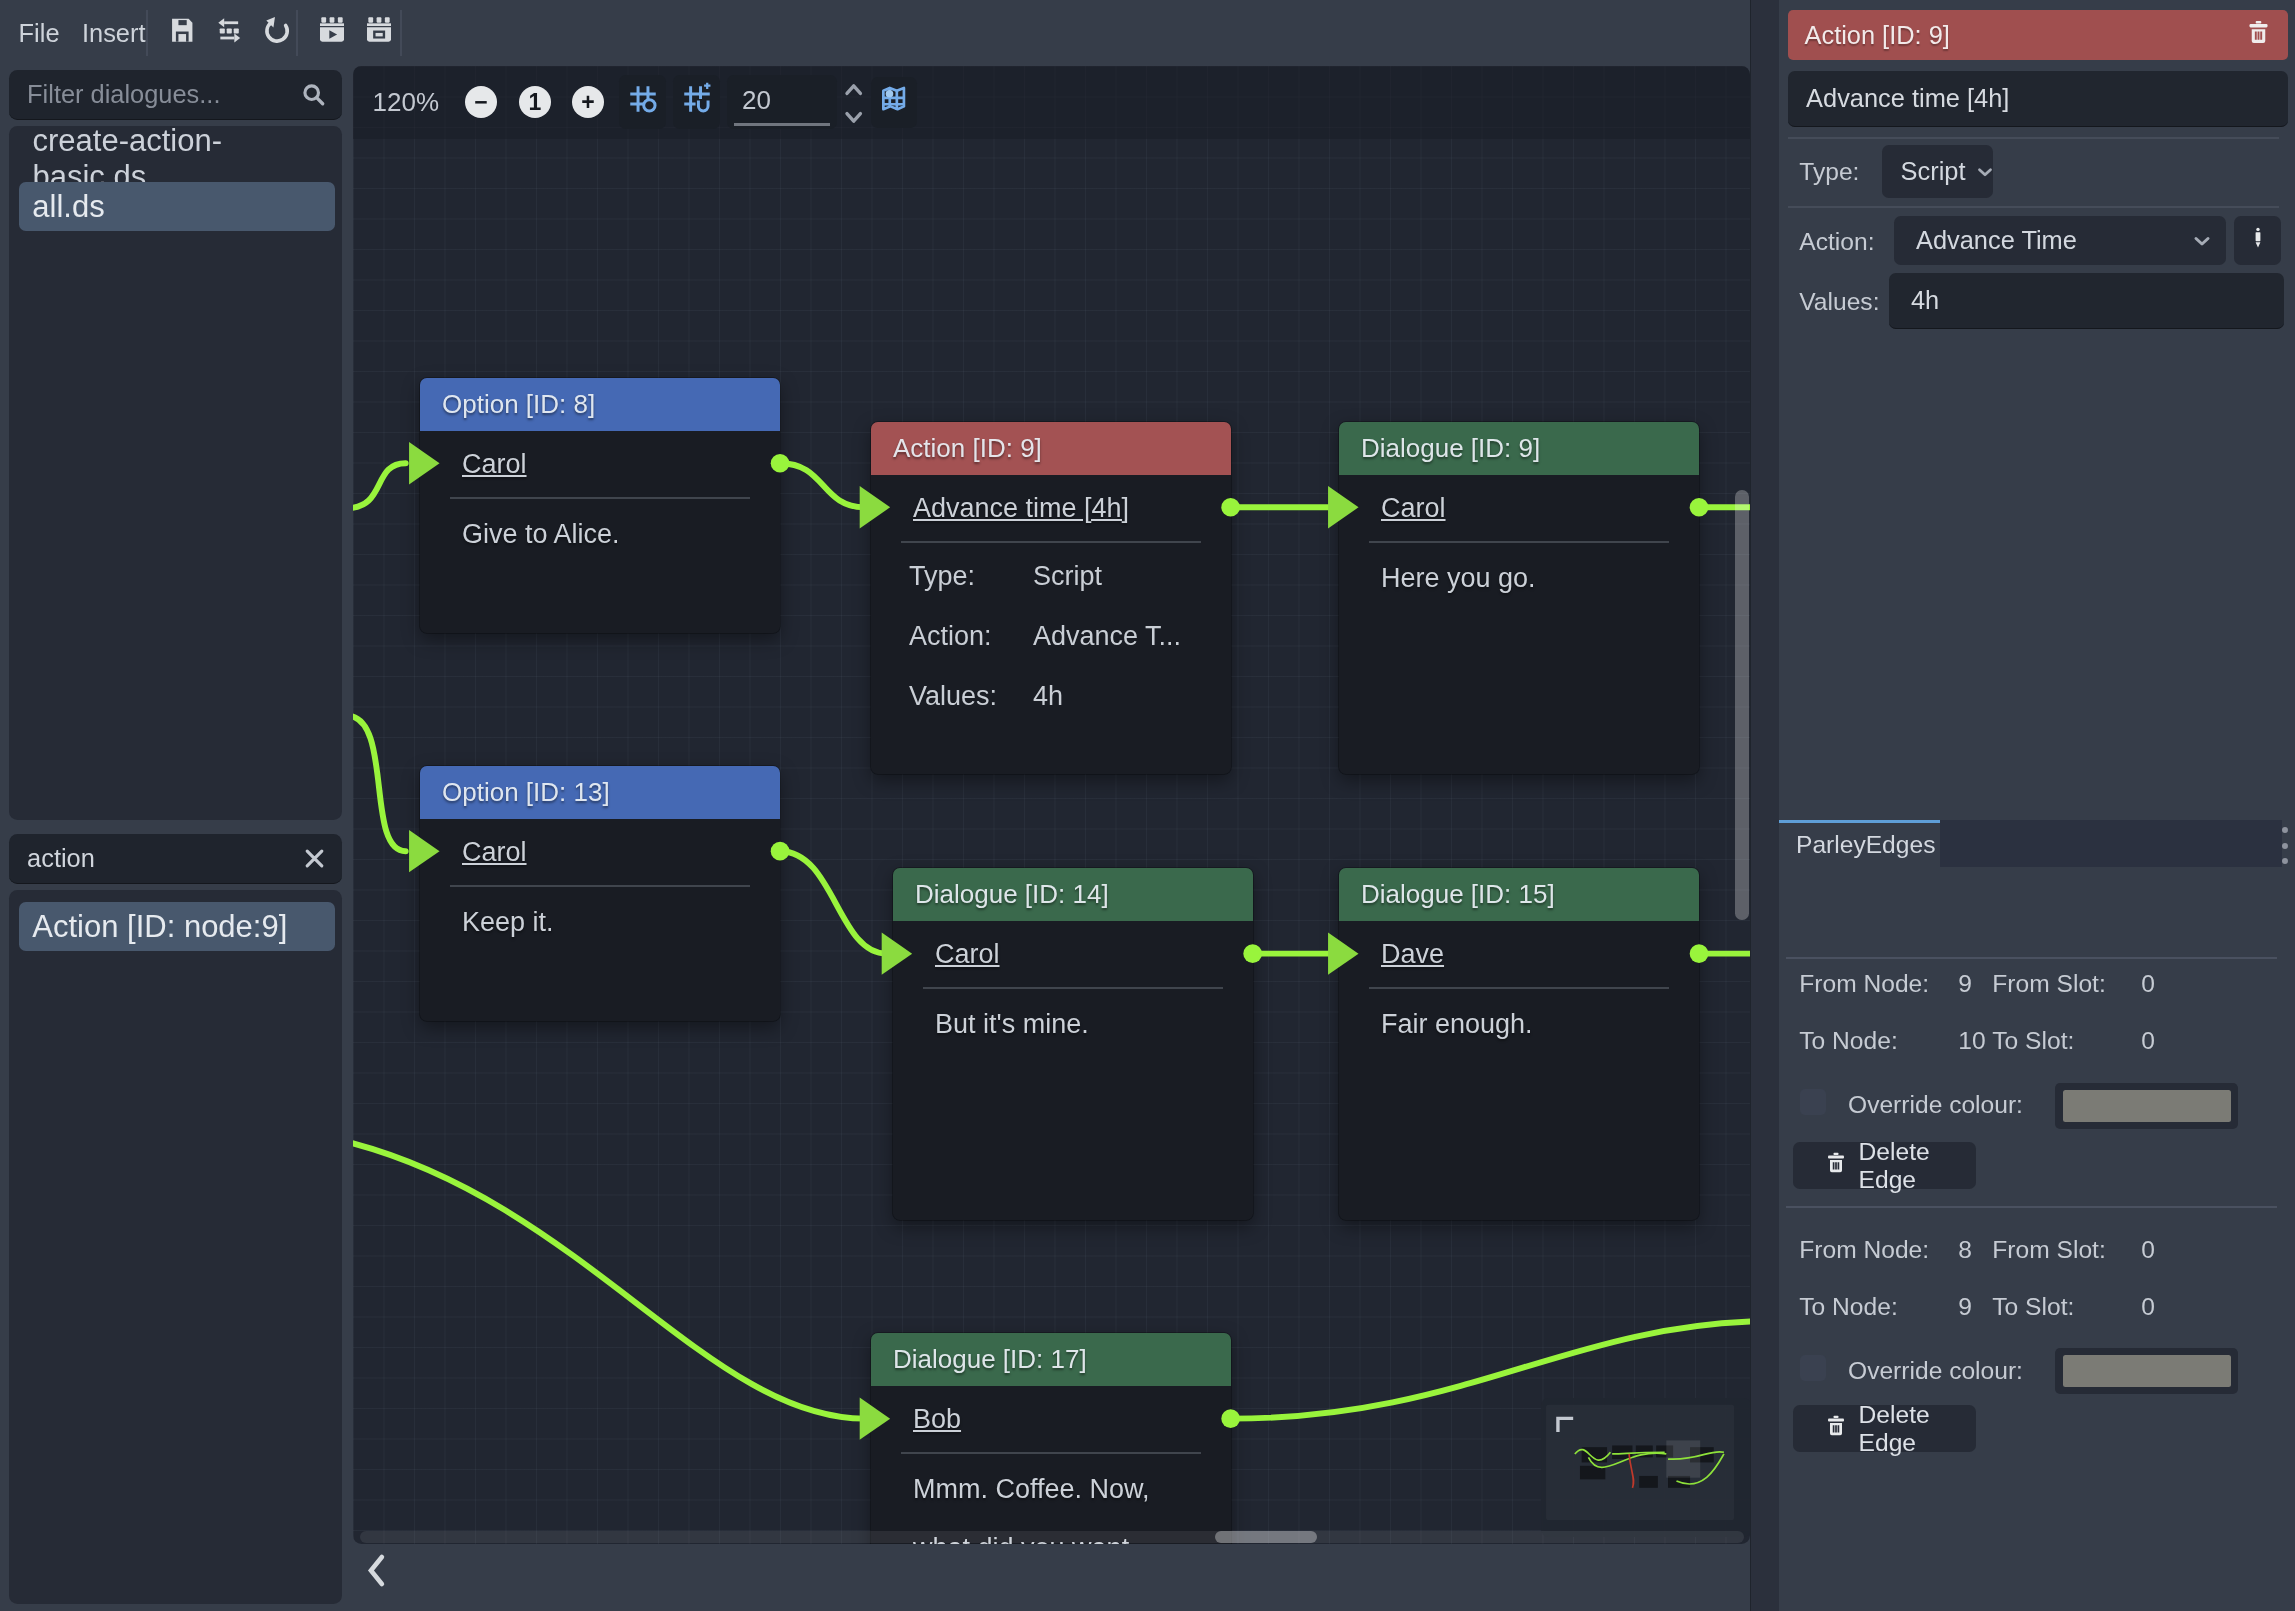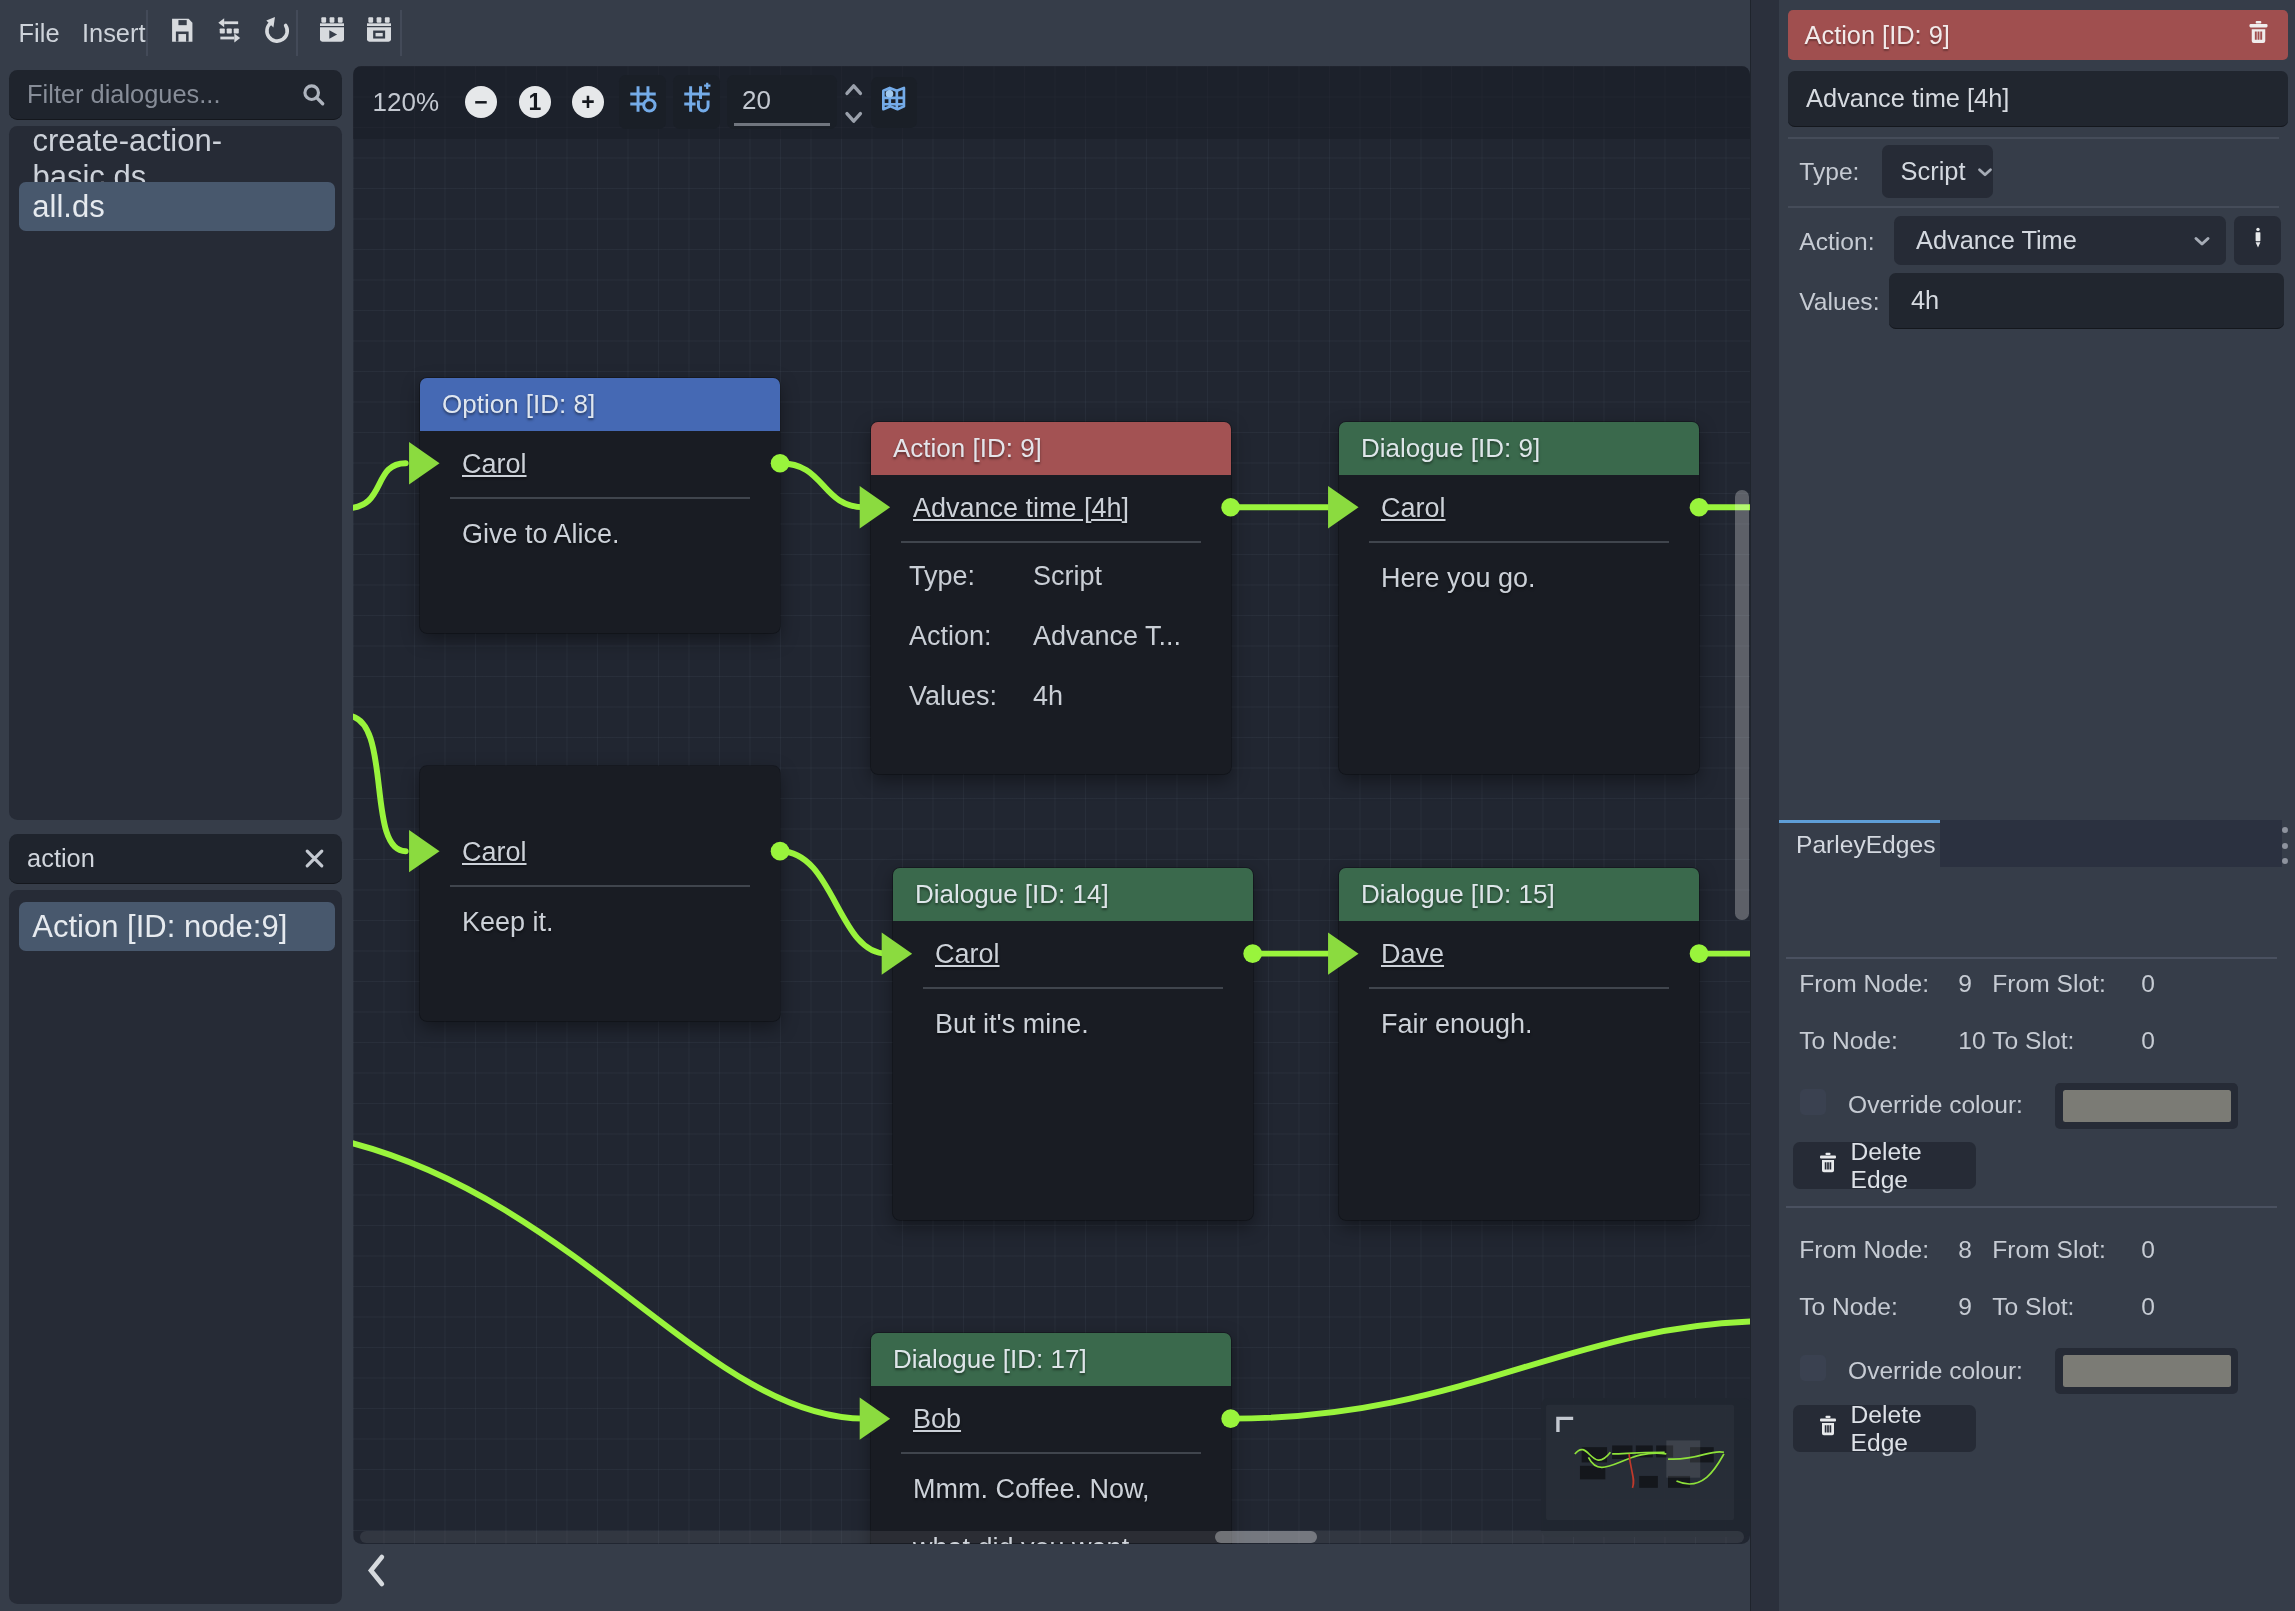--- a/index.html
+++ b/index.html
@@ -87,21 +87,21 @@
              display:flex;align-items:center;padding-left:22px;box-sizing:border-box;color:#d2d7de;font-size:25.4px;}
   .er-row{position:absolute;left:20.3px;width:479px;height:34px;display:flex;align-items:center;font-size:24.6px;color:#c6cbd3;}
   .er-row .l1{display:inline-block;width:159px;}
   .er-row .v1{display:inline-block;width:34px;}
   .er-row .l2{display:inline-block;width:149px;}
   .checkbox{position:absolute;left:21px;width:26px;height:26px;background:#3a4150;border-radius:5.1px;}
   .ov-label{position:absolute;left:69px;font-size:24.6px;color:#c6cbd3;}
   .swatch-box{position:absolute;left:276px;width:183px;height:46px;background:#262b36;border-radius:5.1px;}
   .swatch{position:absolute;left:7.6px;top:6.8px;width:168px;height:32px;background:#7b7b75;border-radius:2.5px;}
   .del-btn{position:absolute;left:14.4px;width:183px;height:47px;background:#262b36;border-radius:6.8px;
-           display:flex;align-items:center;padding-left:23px;box-sizing:border-box;gap:10.2px;color:#dde1e7;font-size:24.6px;}
+           display:flex;align-items:center;padding-left:31px;box-sizing:border-box;gap:10.2px;color:#dde1e7;font-size:24.6px;}
 </style>
 </head>
 <body>
 
 <div class="app">
 
   <div class="menubar">
     <div class="menu-item" style="left:18.6px;">File</div>
     <div class="menu-item" style="left:82px;">Insert</div>
     <div class="mi-sep" style="left:146px;"></div>
@@ -225,20 +225,21 @@
             <span class="nkvv">4h</span>
           </div>
         </div>
         <div class="gnode" style="left: 986px; top: 356px; width: 360px; height: 352px;">
           <div class="nhdr hdr-dialogue">Dialogue [ID: 9]</div>
           <div class="nspeaker">Carol</div>
           <div class="nsep"></div>
           <div class="ntext">Here you go.</div>
         </div>
         <div class="gnode" style="left: 67px; top: 700px; width: 360px; height: 255px;">
+          <div class="nhdr hdr-option">Option [ID: 13]</div>
           <div class="nspeaker">Carol</div>
           <div class="nsep"></div>
           <div class="ntext">Keep it.</div>
         </div>
         <div class="gnode" style="left: 540px; top: 802px; width: 360px; height: 352px;">
           <div class="nhdr hdr-dialogue">Dialogue [ID: 14]</div>
           <div class="nspeaker">Carol</div>
           <div class="nsep"></div>
           <div class="ntext">But it's mine.</div>
         </div>

